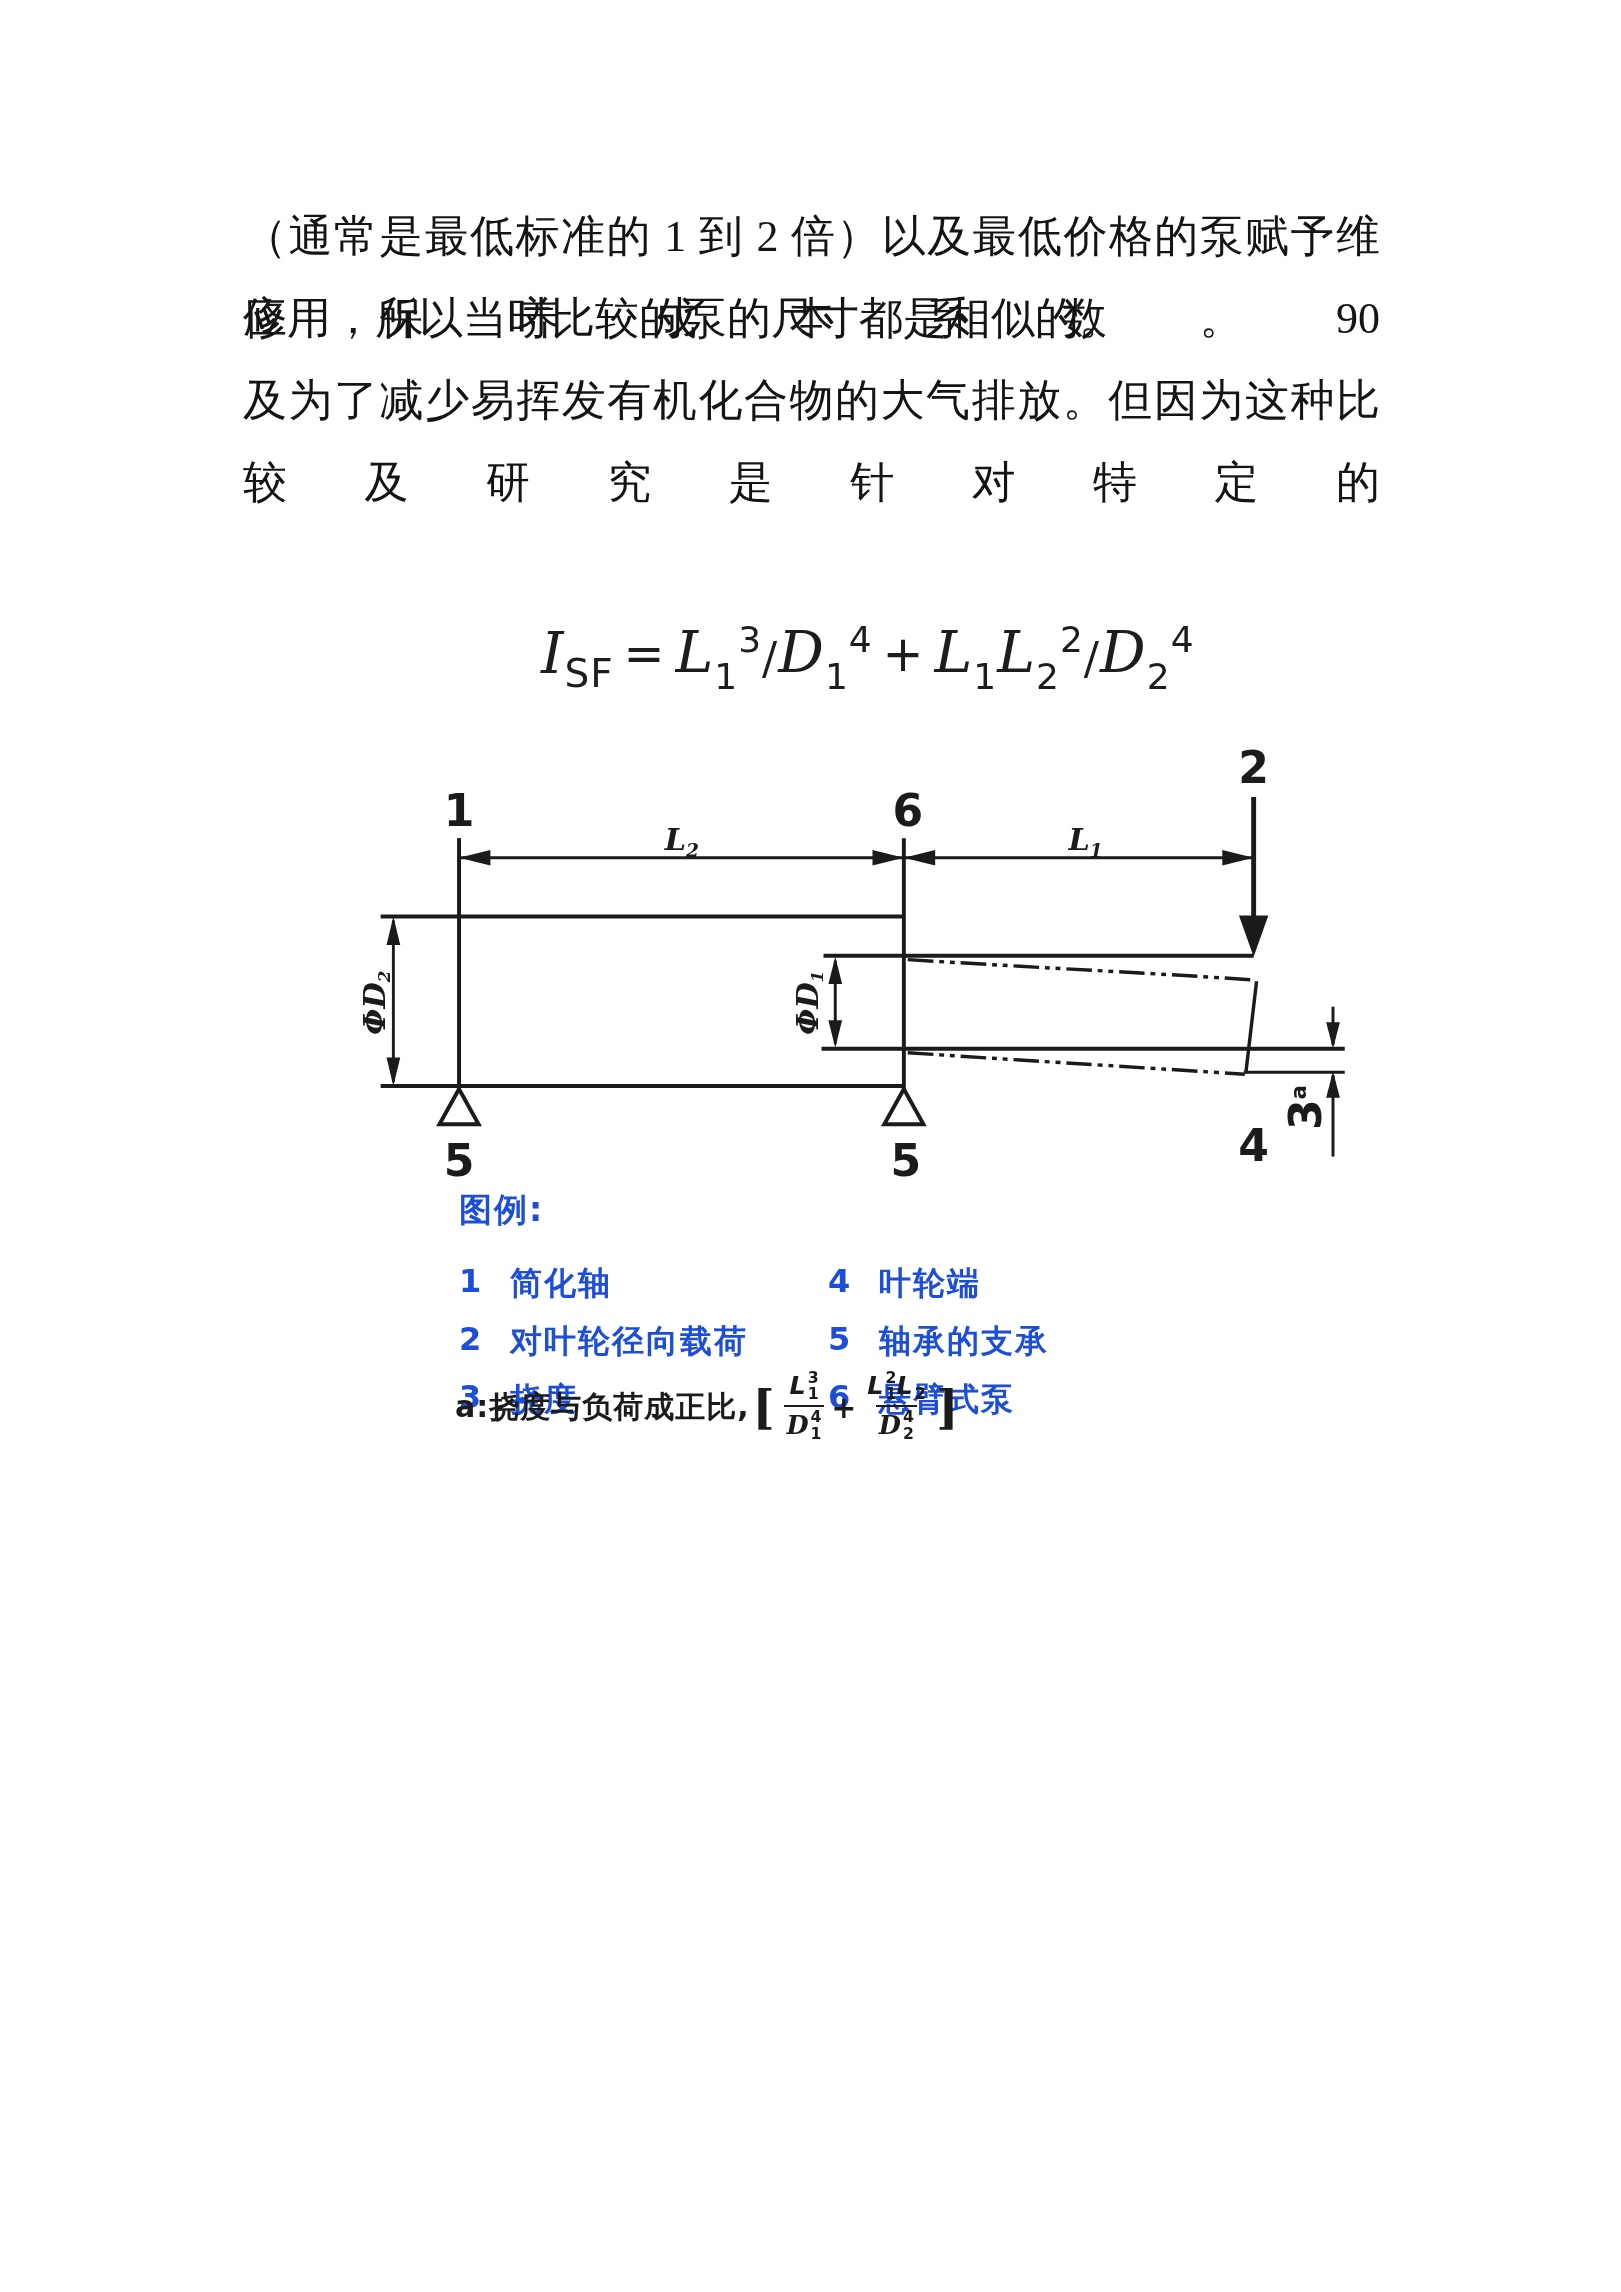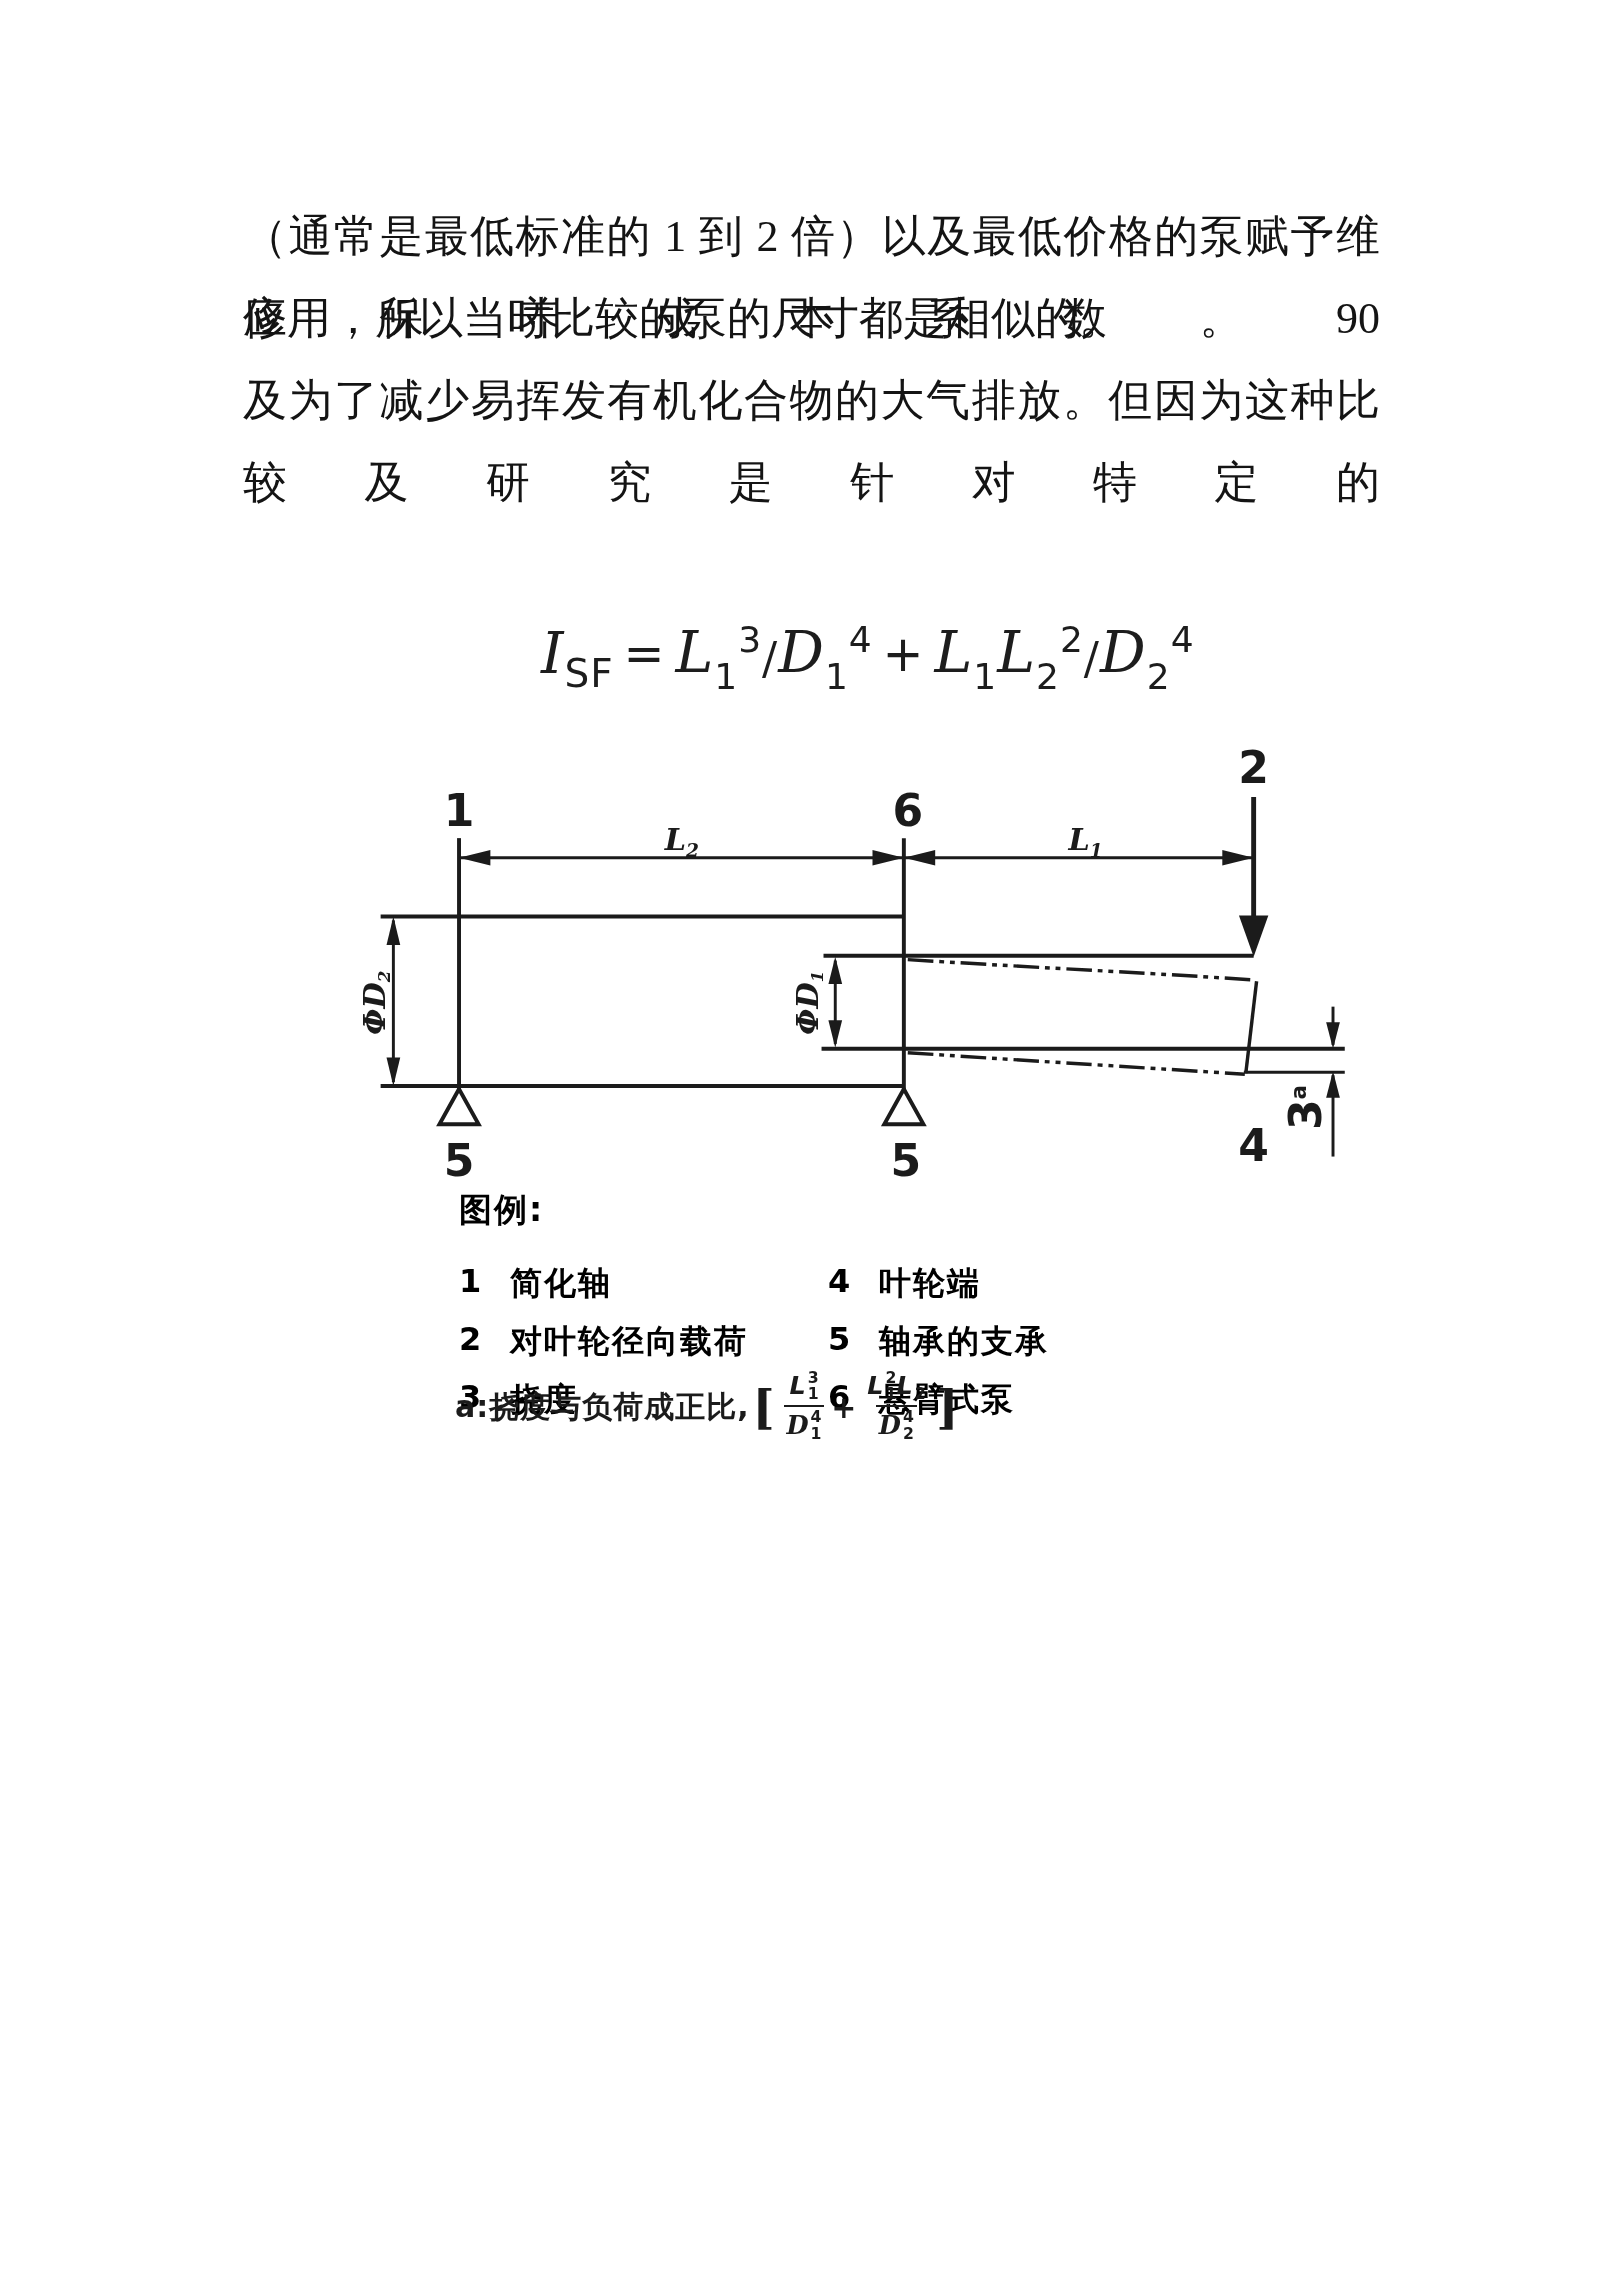--- a/index.html
+++ b/index.html
@@ -40,21 +40,21 @@
 
   
   #diagram{position:absolute;left:363px;top:740px;}
   #diagram text{fill:#1b1b1b;}
   .num{font-family:"DejaVu Sans","Liberation Sans",sans-serif;font-weight:bold;font-size:45px;}
   .dimtext{font-family:"DejaVu Serif",serif;font-style:italic;font-weight:bold;font-size:31px;}
   .dimsub{font-size:19px;}
 
   
   .lg{
-    position:absolute;color:#000000;
+    position:absolute;color:#1d4ed8;
     font-family:"DejaVu Sans","Liberation Sans",sans-serif;
     font-weight:bold;font-size:32px;letter-spacing:2px;
     display:flex;
   }
   .lg .n{display:inline-block;width:51px;letter-spacing:0;}
   #lg-title{left:459px;top:1188px;font-size:33px;}
 
   
   .fn{
     position:absolute;left:455px;top:1364px;height:86px;

